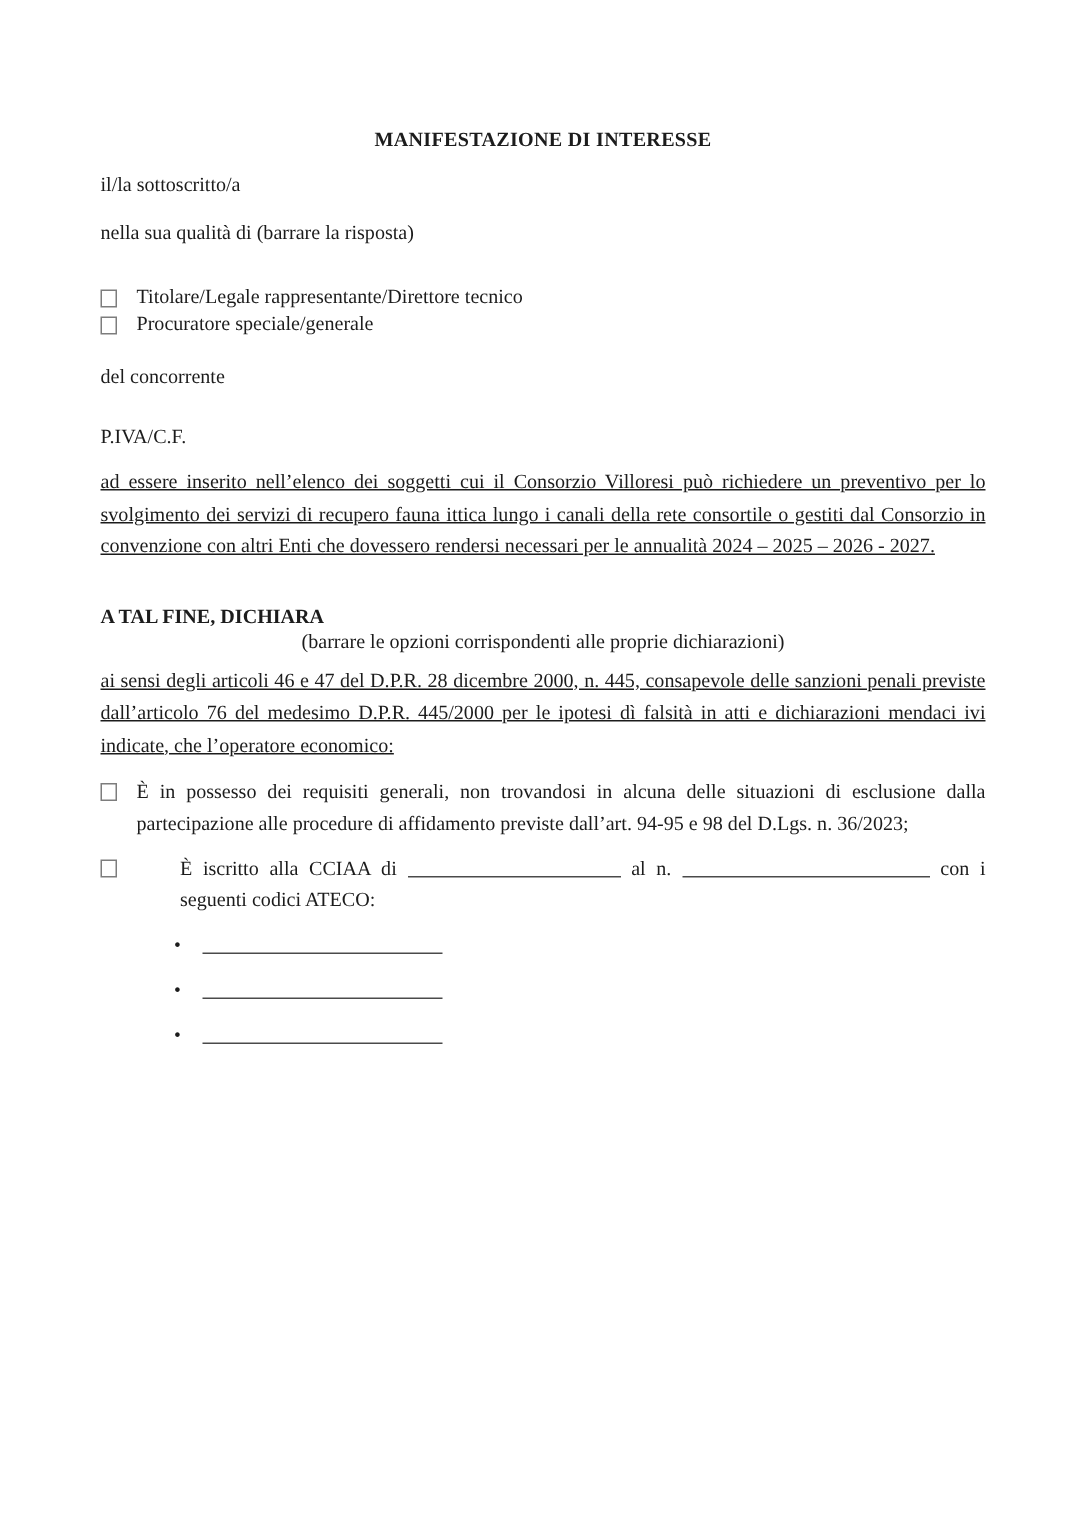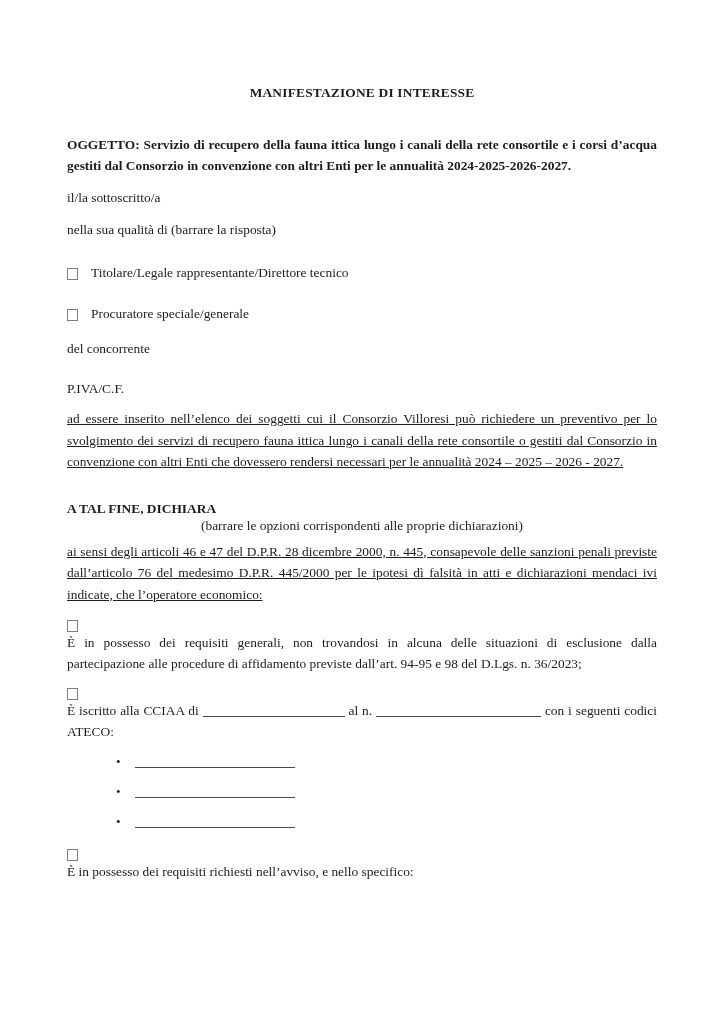--- a/index.html
+++ b/index.html
@@ -56,21 +56,21 @@
   .plain-line {
     margin-top: 10px;
     line-height: 17px;
   }
   .opt-row {
     display: flex;
     align-items: center;
     line-height: 17px;
   }
   .opt-row.first { margin-top: 26px; }
-  .opt-row.second { margin-top: 24px; }
+  .opt-row.second { margin-top: 1px; }
   .chkbox {
     flex: 0 0 auto;
     width: 9px;
     height: 10px;
     border: 1px solid #7d7d7d;
     margin-top: 3px;
     margin-right: 13px;
     background: #fff;
   }
   .mt-conc { margin-top: 18px; }
@@ -93,30 +93,29 @@
     font-weight: bold;
     line-height: 17px;
   }
   .dichiara-sub {
     text-align: center;
     line-height: 18px;
   }
   .decl-item {
     display: flex;
     align-items: flex-start;
-    flex-direction: column;
   }
   .decl-item .dtext {
     flex: 1 1 auto;
     text-align: justify;
     line-height: 21px;
   }
   .decl-item .chkbox { margin-top: 5px; }
   .mt-d1 { margin-top: 10px; }
-  .mt-d2 { margin-top: 9px; }
+  .mt-d2 { margin-top: 9px; gap: 29px; }
   .mt-d3 { margin-top: 12px; }
   .iblank {
     display: inline-block;
     height: 12px;
     border-bottom: 1px solid #4a4a4a;
     margin-bottom: -2px;
   }
   .w142 { width: 142px; }
   .w165 { width: 165px; }
   .w160 { width: 160px; }
@@ -144,21 +143,20 @@
     letter-spacing: 1px;
   }
 </style>
 </head>
 <body>
 
 <div class="page">
 
   <div class="doc-title">MANIFESTAZIONE DI INTERESSE</div>
 
-  <div class="subject">OGGETTO: Servizio di recupero della fauna ittica lungo i canali della rete consortile e i corsi d’acqua gestiti dal Consorzio in convenzione con altri Enti per le annualità 2024-2025-2026-2027.</div>
 
   <div class="field-row mt-sotto">
     <span class="lbl">il/la sottoscritto/a</span>
     <span class="fill-line mr-29"></span>
   </div>
 
 
   <div class="plain-line">nella sua qualità di (barrare la risposta)</div>
 
   <div class="opt-row first">
@@ -207,20 +205,16 @@
     <div class="bullet-row">
       <span class="bullet-dot">•</span>
       <span class="iblank w160"></span>
     </div>
     <div class="bullet-row">
       <span class="bullet-dot">•</span>
       <span class="iblank w160"></span>
     </div>
   </div>
 
-  <div class="decl-item mt-d3">
-    <span class="chkbox"></span>
-    <span class="dtext">È in possesso dei requisiti richiesti nell’avviso, e nello specifico:</span>
-  </div>
 
   <div class="page-footer">1/3</div>
 
 </div>
 
 </body></html>

